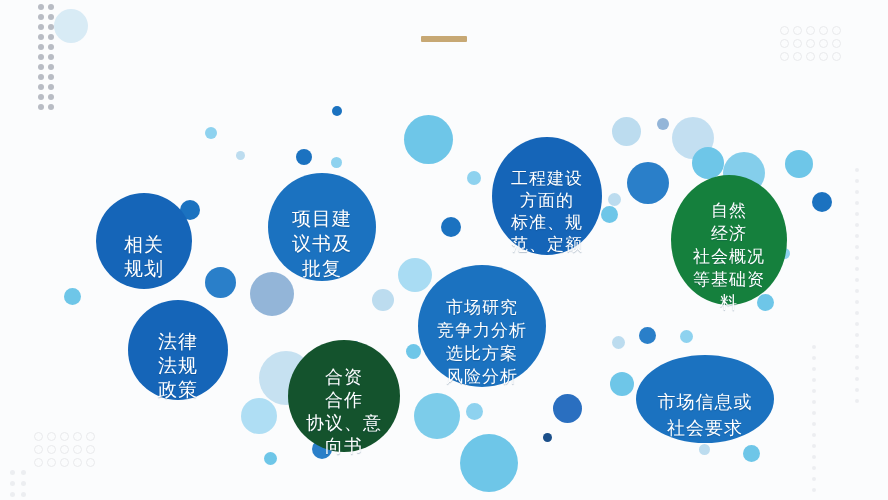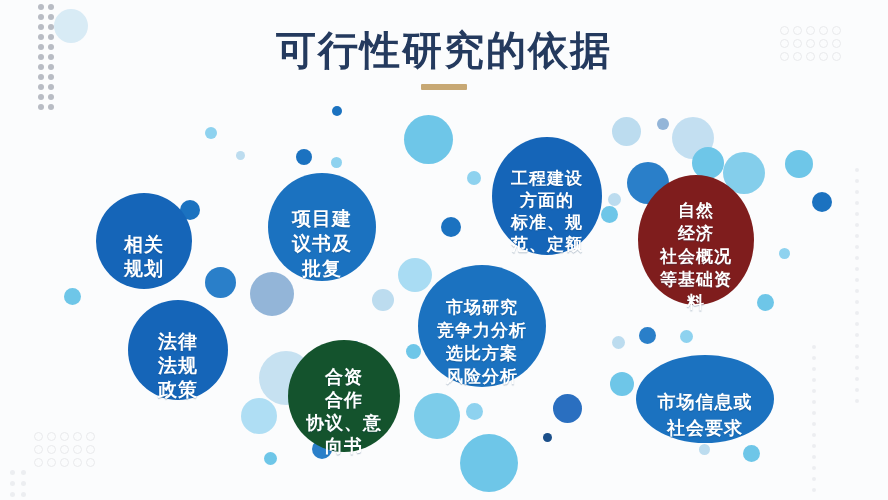--- a/index.html
+++ b/index.html
@@ -75,21 +75,21 @@
     position: absolute;
     border-radius: 50%;
     display: flex;
     align-items: center;
     justify-content: center;
     z-index: 20;
     box-sizing: border-box;
   }
   .bubble .lbl {
     color: #ffffff;
-    font-weight: bold;
+    font-weight: normal;
     text-align: center;
     letter-spacing: 1px;
     text-shadow: 0 1px 1px rgba(10,50,90,0.30);
     white-space: pre-line;
     margin-top: 32px;
   }
 </style>
 </head>
 <body>
 
@@ -246,21 +246,20 @@
       <div class="deco" style="left: 612px; top: 336px; width: 13px; height: 13px; background: rgb(188, 220, 239); opacity: 1;"></div>
       <div class="deco" style="left: 639px; top: 327px; width: 17px; height: 17px; background: rgb(42, 127, 201); opacity: 1;"></div>
       <div class="deco" style="left: 680px; top: 330px; width: 13px; height: 13px; background: rgb(142, 210, 239); opacity: 1;"></div>
       <div class="deco" style="left: 743px; top: 445px; width: 17px; height: 17px; background: rgb(110, 198, 232); opacity: 1;"></div>
       <div class="deco" style="left: 699px; top: 444px; width: 11px; height: 11px; background: rgb(188, 220, 239); opacity: 1;"></div>
       <div class="deco" style="left: 54px; top: 9px; width: 34px; height: 34px; background: rgb(188, 220, 239); opacity: 0.55;"></div>
       <div class="deco" style="left: 332px; top: 106px; width: 10px; height: 10px; background: rgb(27, 114, 192); opacity: 1;"></div>
     </div>
 
   <div id="title-block">
-    <div id="title-text" style="color: rgb(36, 58, 94);">可行性研究的依据</div>
     <div id="title-rule" style="background: rgb(199, 168, 116);"></div>
   </div>
 
   <div id="bubble-layer">
       <div class="bubble" style="left: 96px; top: 193px; width: 96px; height: 96px; background: rgb(21, 101, 184);">
         <div class="lbl" style="font-size: 19px; line-height: 24px;">相关
 规划</div>
       </div>
       <div class="bubble" style="left: 128px; top: 300px; width: 100px; height: 100px; background: rgb(21, 101, 184);">
         <div class="lbl" style="font-size: 19px; line-height: 24px;">法律
@@ -283,21 +282,21 @@
 方面的
 标准、规
 范、定额</div>
       </div>
       <div class="bubble" style="left: 418px; top: 265px; width: 128px; height: 122px; background: rgb(27, 114, 192);">
         <div class="lbl" style="font-size: 17px; line-height: 23px;">市场研究
 竞争力分析
 选比方案
 风险分析</div>
       </div>
-      <div class="bubble" style="left: 638px; top: 175px; width: 116px; height: 130px; background: #7f1d1d;">
+      <div class="bubble" style="left: 671px; top: 175px; width: 116px; height: 130px; background: #15803d;">
         <div class="lbl" style="font-size: 17px; line-height: 23px;">自然
 经济
 社会概况
 等基础资
 料</div>
       </div>
       <div class="bubble" style="left: 636px; top: 355px; width: 138px; height: 88px; background: rgb(27, 114, 192);">
         <div class="lbl" style="font-size: 18px; line-height: 26px;">市场信息或
 社会要求</div>
       </div>

